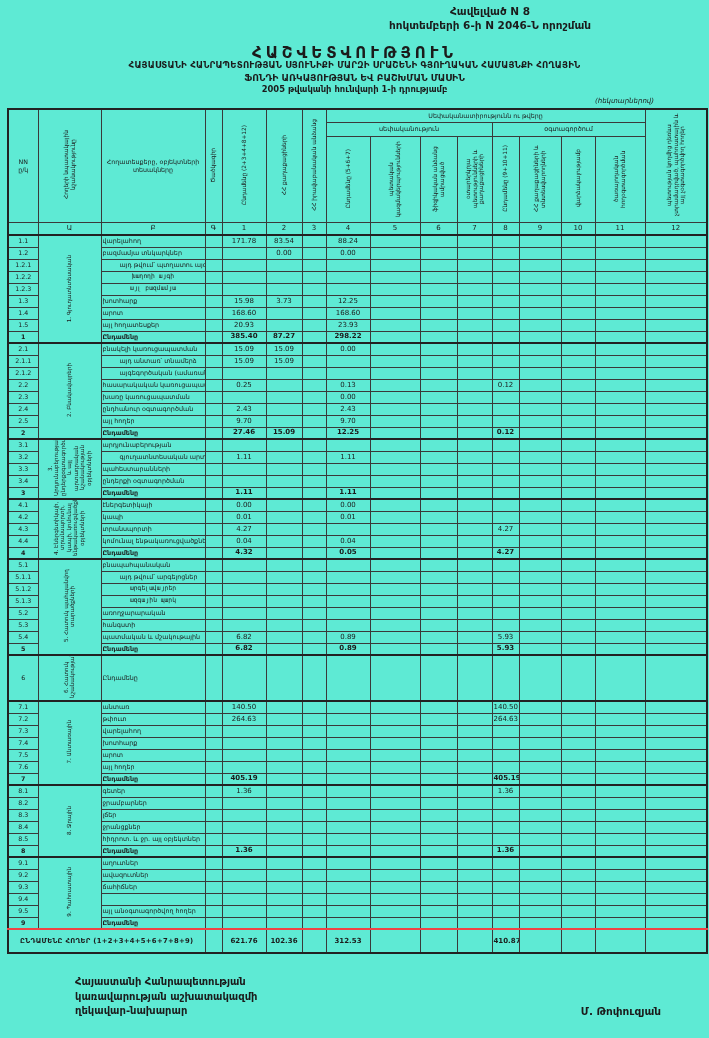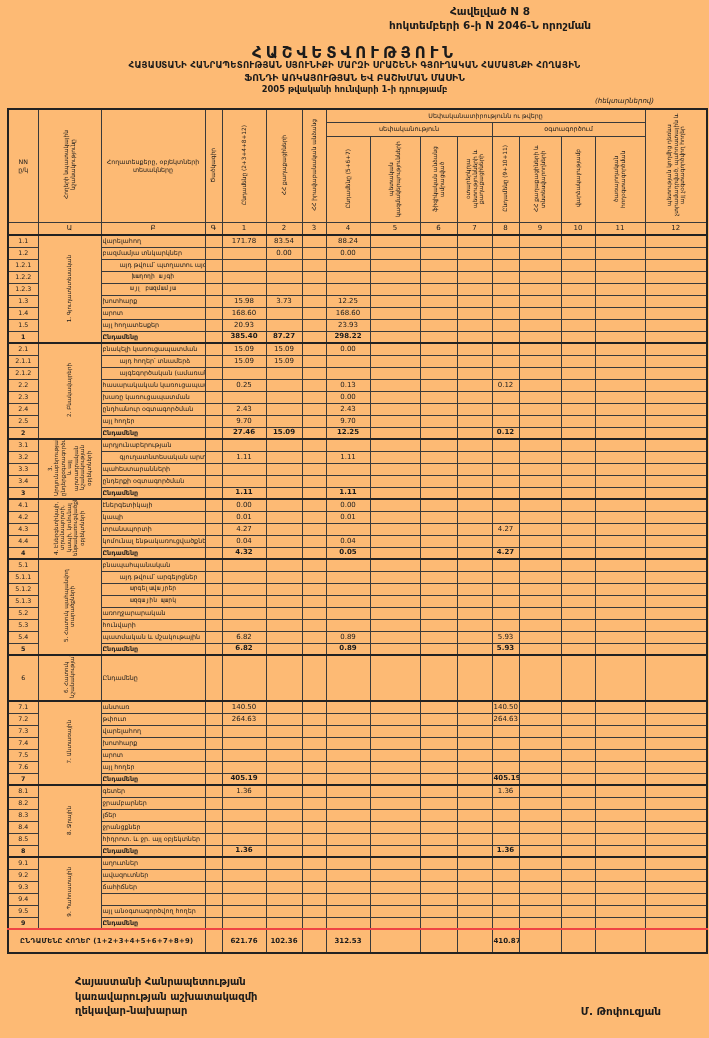--- a/index.html
+++ b/index.html
@@ -1,18 +1,18 @@
 <!DOCTYPE html>
 <html><head>
 <meta charset="utf-8">
 <style>
   * { margin:0; padding:0; box-sizing:border-box; }
   html,body { background:#e8e8e8; }
   body { font-family:"DejaVu Sans", sans-serif; color:#1b1b1b; }
-  .sheet { position:relative; width:709px; height:1038px; background:#fdba74; margin:0 auto; overflow:hidden; }
+  .sheet { position:relative; width:709px; height:1038px; background:#5eead4; margin:0 auto; overflow:hidden; }
 
   .appendix { position:absolute; top:5px; left:280px; width:420px; text-align:center;
               font-weight:bold; font-size:10.5px; line-height:1.3; }
   .t1 { position:absolute; top:44px; left:0; width:100%; text-align:center;
         font-weight:bold; font-size:15px; letter-spacing:4px; }
   .t2 { position:absolute; top:60px; left:0; width:100%; text-align:center;
         font-weight:bold; font-size:8.6px; letter-spacing:.2px; }
   .t3 { position:absolute; top:72px; left:0; width:100%; text-align:center;
         font-weight:bold; font-size:9.2px; }
   .t4 { position:absolute; top:84px; left:0; width:100%; text-align:center;
@@ -302,21 +302,21 @@
           <td class="num"></td>
           <td class="num"></td>
           <td class="num"></td>
           <td class="num"></td>
           <td class="num"></td>
           <td class="num"></td>
           <td class="num"></td>
         </tr>
         <tr>
           <td class="no">2.1.1</td>
-          <td class="lbl in1">այդ հողեր՝ տնամերձ</td>
+          <td class="lbl in1">այդ անտառ՝ տնամերձ</td>
           <td></td>
           <td class="num">15.09</td>
           <td class="num">15.09</td>
           <td class="num"></td>
           <td class="num"></td>
           <td class="num"></td>
           <td class="num"></td>
           <td class="num"></td>
           <td class="num"></td>
           <td class="num"></td>
@@ -679,21 +679,21 @@
           <td class="num"></td>
           <td class="num"></td>
           <td class="num"></td>
           <td class="num"></td>
           <td class="num"></td>
           <td class="num"></td>
           <td class="num"></td>
         </tr>
         <tr>
           <td class="no">5.3</td>
-          <td class="lbl">հունվարի</td>
+          <td class="lbl">հանգստի</td>
           <td></td>
           <td class="num"></td>
           <td class="num"></td>
           <td class="num"></td>
           <td class="num"></td>
           <td class="num"></td>
           <td class="num"></td>
           <td class="num"></td>
           <td class="num"></td>
           <td class="num"></td>

